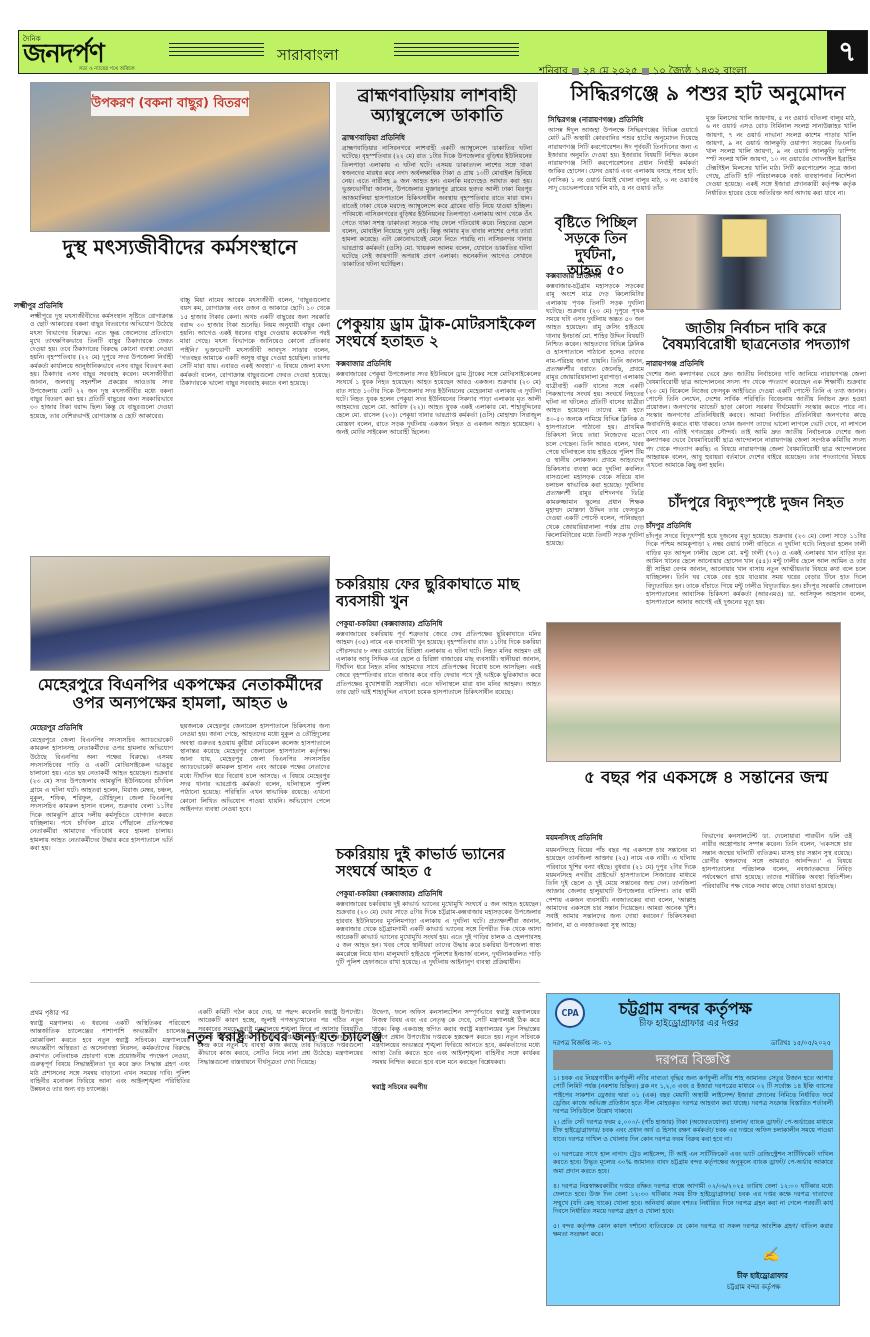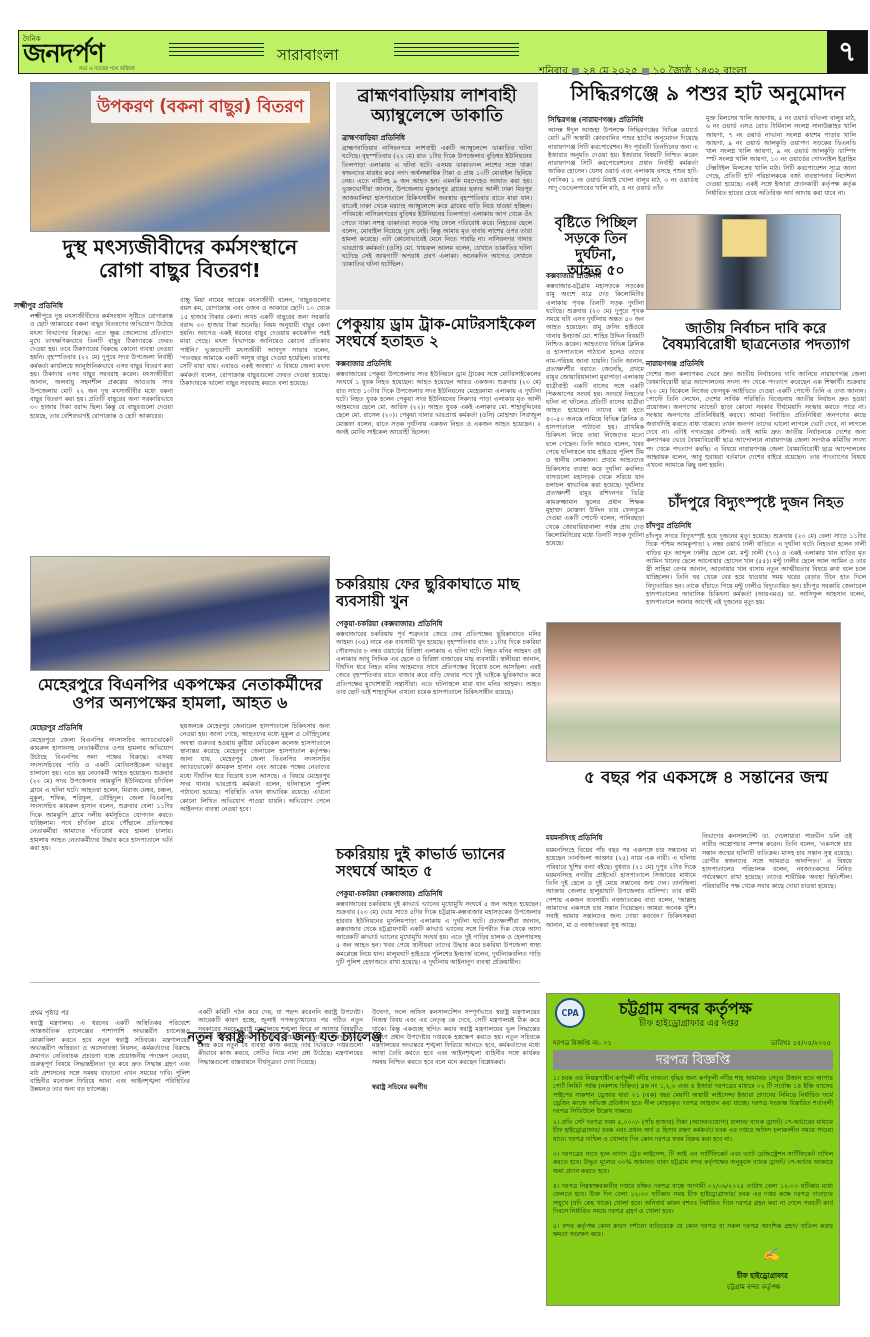--- a/index.html
+++ b/index.html
@@ -15,28 +15,28 @@
   .mh-section { left: 258px; top: 12px; font-size: 15px; }
   .mh-date { left: 520px; top: 14px; font-size: 10px; margin-top: 18px; }
   .mh-date .sq { display:inline-block; width:7px; height:7px; background:#888; margin:0 4px; vertical-align:middle; }
   .mh-page { right: 0; top: 0; width: 40px; height: 42px; background:#111; color:#fff; font-size: 28px; text-align:center; line-height:42px; font-weight:bold; font-family:"DejaVu Sans", sans-serif; }
   .photo { background: linear-gradient(135deg,#6d7a8c,#b8a98f 45%,#7f8c6a 70%,#c9b79b); border: 1px solid #999; overflow: hidden; }
   .photo.cows { background: linear-gradient(160deg,#8aa0b4 0%,#c3a985 40%,#d8b789 55%,#6c87b0 75%,#a58f74 100%); }
   .photo.police { background: linear-gradient(170deg,#d6d0c2 0%,#c8bda5 30%,#33406b 50%,#3f4d80 62%,#b4a98f 80%,#ddd3bf 100%); }
   .photo.protest { background: linear-gradient(90deg,#c9b6a1 0%,#d9c6b2 25%,#3b4b5e 40%,#2e3340 50%,#66707e 60%,#9bb7d0 75%,#c7d7e6 100%); }
   .photo.babies { background: linear-gradient(180deg,#8c6f5a 0%,#d7a994 30%,#f2e2d2 55%,#b8c8a6 75%,#e6d4c2 100%); }
   .sign { background:#f0d98a; border:1px solid #c7b05e; }
-  .banner { background: rgba(255,255,255,0.85); color:#c0392b; font-size: 17px; padding: 2px 6px; font-weight:bold; font-family:"DejaVu Sans",sans-serif; }
+  .banner { background: rgba(255,255,255,0.85); color:#c0392b; font-size: 13px; padding: 2px 0; font-weight:bold; font-family:"DejaVu Sans",sans-serif; }
   .headline { font-family: "DejaVu Sans", sans-serif; font-weight: bold; color: #111; text-align: center; line-height: 1.15; }
   .h-left { text-align: left; }
   .byline { font-size: 7px; font-weight: bold; }
   .body-col { font-size: 6.2px; line-height: 8.3px; color: #222; text-align: justify; overflow: hidden; }
   .greybox { background: #e8e8e8; }
   .divider { background: #bbb; }
-  .tender { border: 1px solid #888; background:#84cc16; }
+  .tender { border: 1px solid #888; background:#7dd3fc; }
   .tender-title { font-size: 16px; font-weight:bold; font-family:"DejaVu Sans",sans-serif; }
   .tender-sub { font-size: 9px; }
   .tender-bar { background:#8d8d8d; color:#fff; text-align:center; font-size:13px; line-height:20px; font-family:"DejaVu Sans",sans-serif; }
   .logo-circle { width: 30px; height: 30px; border-radius: 50%; border: 2px solid #1f4e8c; background: #e8eef7; display:flex; align-items:center; justify-content:center; color:#1f4e8c; font-size: 8px; font-weight: bold; font-family:"DejaVu Sans",sans-serif; }
   .sig { font-size: 14px; font-style: italic; color:#222; }
 </style>
 </head>
 <body>
 
 <div class="abs masthead">
@@ -60,21 +60,20 @@
     <span>শনিবার</span><span class="sq"></span><span>২৪ মে ২০২৫</span><span class="sq"></span><span>১০ জ্যৈষ্ঠ ১৪৩২ বাংলা</span>
   </div>
   <div class="abs mh-page">৭</div>
 </div>
 
 <div class="abs photo cows" style="left:30px;top:82px;width:300px;height:150px;">
   <div class="abs banner" style="left:60px;top:8px;">উপকরণ (বকনা বাছুর) বিতরণ</div>
 </div>
 <div class="abs headline" style="left:30px;top:236px;width:300px;font-size:20px;">
   <div>দুস্থ মৎস্যজীবীদের কর্মসংস্থানে</div>
-  <div>রোগা বাছুর বিতরণ!</div>
 </div>
 <div class="abs byline" style="left:14px;top:300px;">লক্ষ্মীপুর প্রতিনিধি</div>
 <div class="abs body-col" style="left:30px;top:312px;width:143px;height:235px;">লক্ষ্মীপুরে দুস্থ মৎস্যজীবীদের কর্মসংস্থান সৃষ্টিতে রোগাক্রান্ত ও ছোট আকারের বকনা বাছুর বিতরণের অভিযোগ উঠেছে মৎস্য বিভাগের বিরুদ্ধে। এতে ক্ষুব্ধ জেলেদের প্রতিবাদে মুখে তাৎক্ষণিকভাবে তিনটি বাছুর ঠিকাদারকে ফেরত দেওয়া হয়। তবে ঠিকাদারের বিরুদ্ধে কোনো ব্যবস্থা নেওয়া হয়নি। বৃহস্পতিবার (২২ মে) দুপুরে সদর উপজেলা নির্বাহী কর্মকর্তা কার্যালয়ে আনুষ্ঠানিকভাবে এসব বাছুর বিতরণ করা হয়। ঠিকাদার এসব বাছুর সরবরাহ করেন। মৎস্যজীবীরা জানান, জলবায়ু সহনশীল প্রকল্পের আওতায় সদর উপজেলায় মোট ২২ জন দুস্থ মৎস্যজীবীর মধ্যে বকনা বাছুর বিতরণ করা হয়। প্রতিটি বাছুরের জন্য সরকারিভাবে ৩০ হাজার টাকা বরাদ্দ ছিল। কিন্তু যে বাছুরগুলো দেওয়া হয়েছে, তার বেশিরভাগই রোগাক্রান্ত ও ছোট আকারের।</div>
 <div class="abs body-col" style="left:180px;top:296px;width:150px;height:251px;">বাচ্চু মিয়া নামের আরেক মৎস্যজীবী বলেন, 'বাছুরগুলোর বয়স কম, রোগাক্রান্ত এবং ওজন ও আকারে ছোট। ১০ থেকে ১৫ হাজার টাকার কেনা। অথচ একটি বাছুরের জন্য সরকারি বরাদ্দ ৩০ হাজার টাকা শুনেছি। নিয়ম অনুযায়ী বাছুর কেনা হয়নি। আগেও একই ধরনের বাছুর দেওয়ায় কয়েকদিন পরই মারা গেছে। মৎস্য বিভাগকে জানিয়েও কোনো প্রতিকার পাইনি।' ভুক্তভোগী মৎস্যজীবী আবদুস সাত্তার বলেন, 'গতবছর আমাকে একটি অসুস্থ বাছুর দেওয়া হয়েছিল। তারপর সেটি মারা যায়। এবারও একই অবস্থা।' এ বিষয়ে জেলা মৎস্য কর্মকর্তা বলেন, রোগাক্রান্ত বাছুরগুলো ফেরত দেওয়া হয়েছে। ঠিকাদারকে ভালো বাছুর সরবরাহ করতে বলা হয়েছে।</div>
 
 <div class="abs greybox" style="left:336px;top:82px;width:202px;height:228px;">
   <div class="abs headline" style="left:0;top:4px;width:202px;font-size:17px;">
     <div>ব্রাহ্মণবাড়িয়ায় লাশবাহী</div>
     <div>অ্যাম্বুলেন্সে ডাকাতি</div>
   </div>

